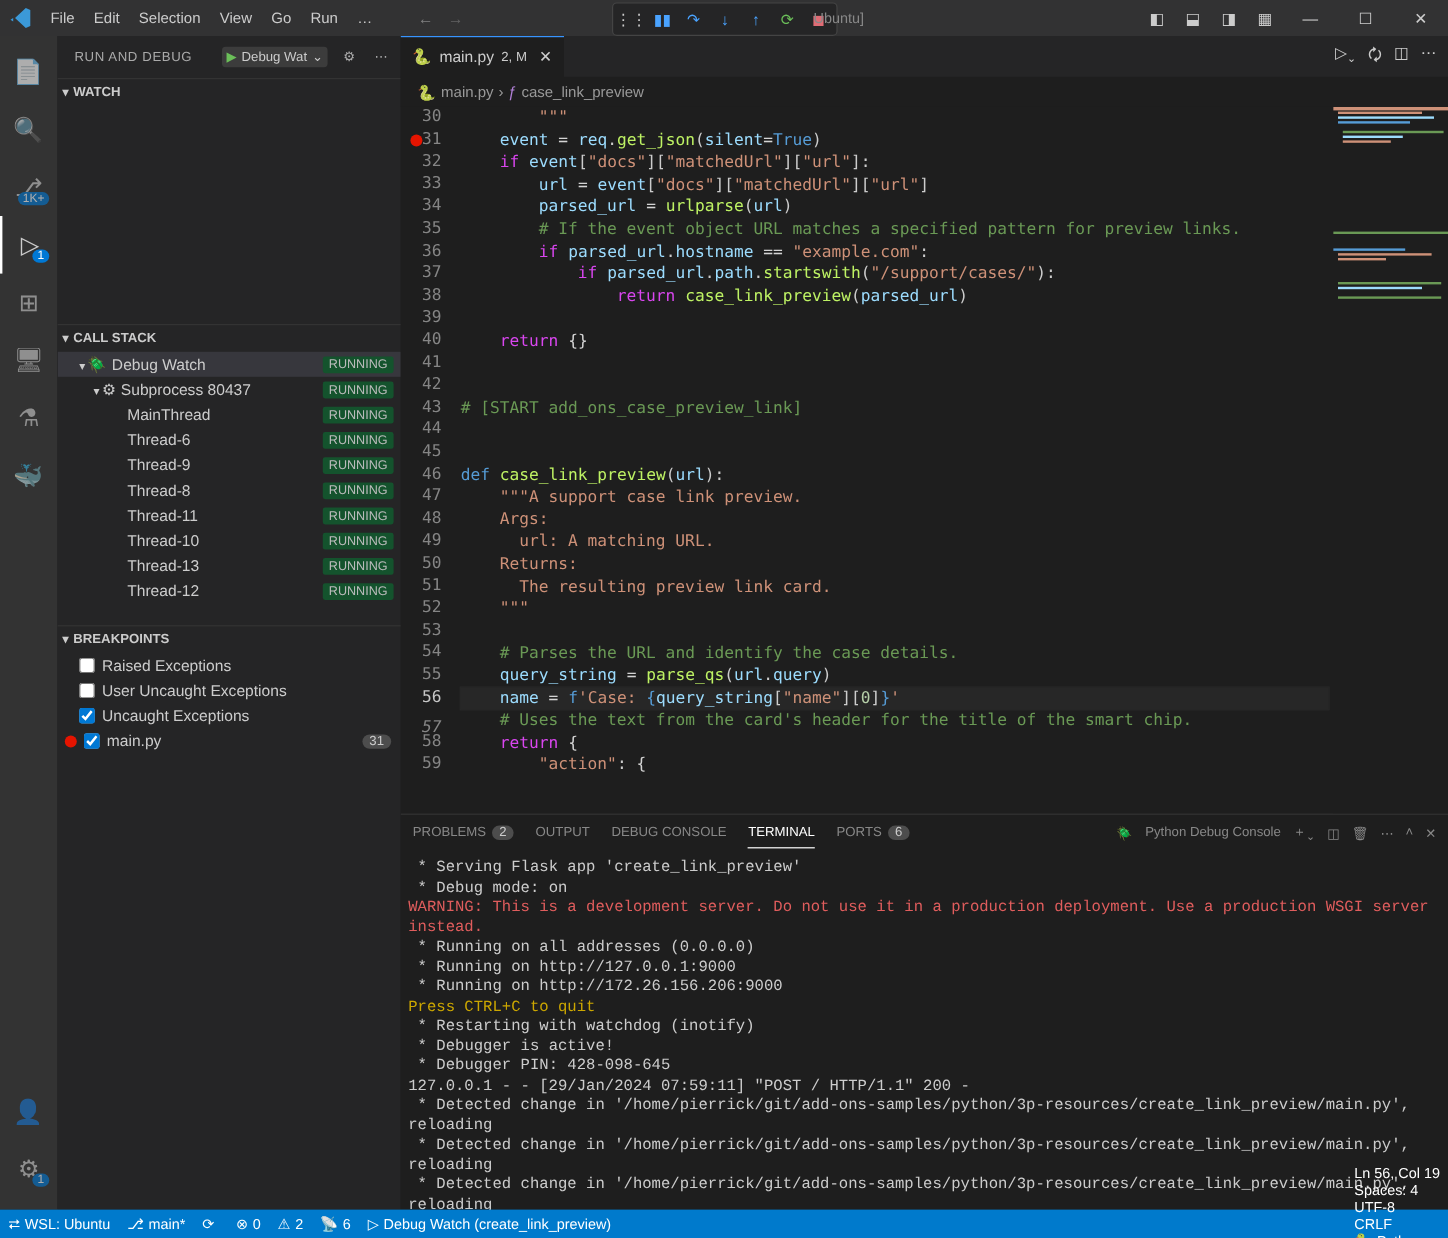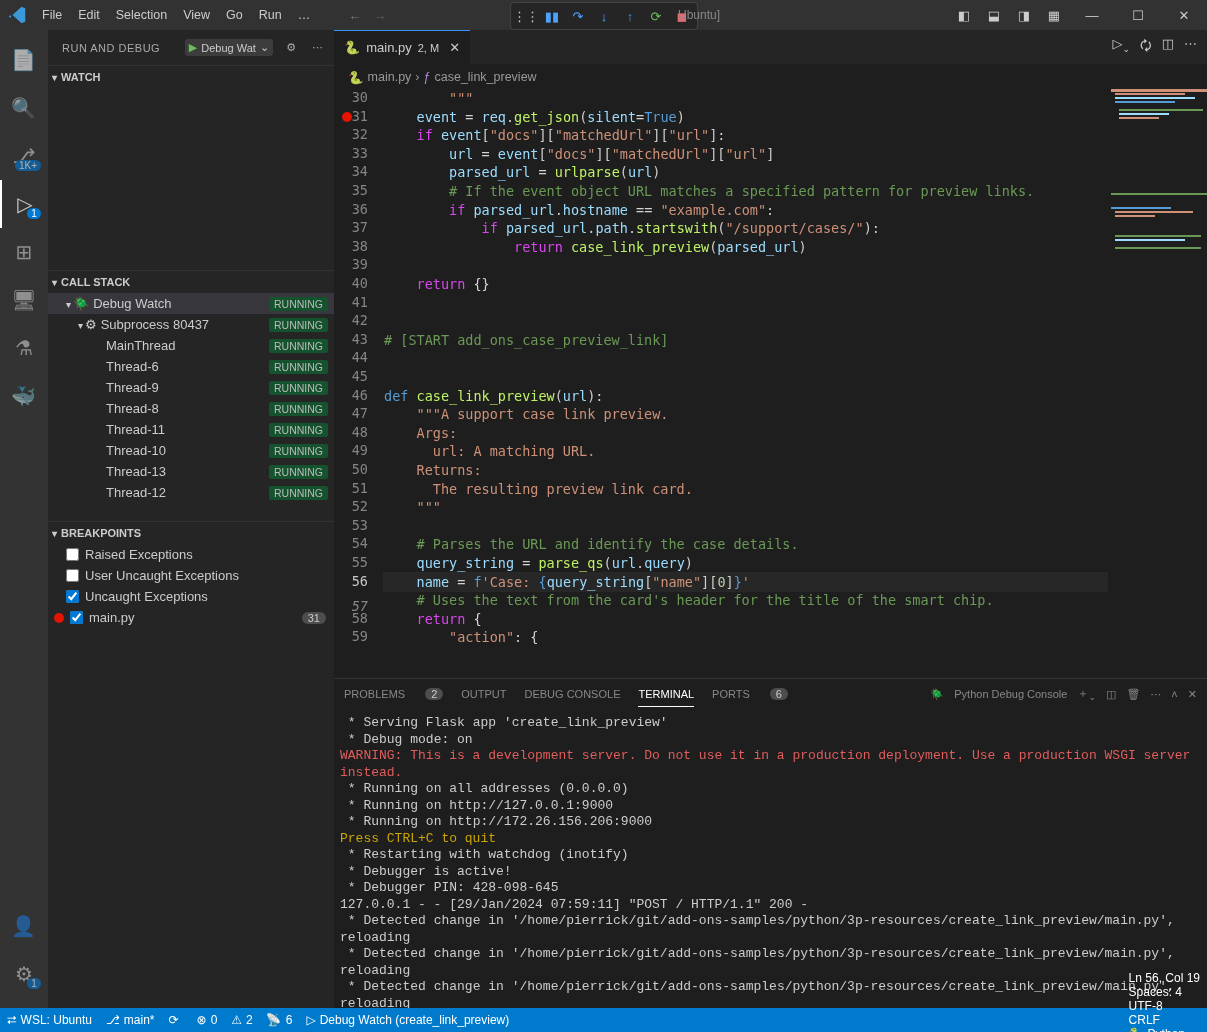--- a/index.html
+++ b/index.html
@@ -62,21 +62,21 @@
 .bp { position:absolute; left:8px; width:10px; height:10px; background:#e51400; border-radius:50%;}
 .minimap { position:absolute; right:0; top:0; width:96px; height:100%; background:linear-gradient(#1e1e1e,#1e1e1e); }
 
 .kw{color:#569cd6;} .kwp{color:#d946ef;} .str{color:#ce9178;} .cm{color:#6a9955;} .fn{color:#bef264;} .var{color:#9cdcfe;} .num{color:#b5cea8;} .pun{color:#d4d4d4;} .const{color:#569cd6;}
 
 .line.current{background:rgba(40,40,40,0.9); outline:1px solid #282828;}
 
 
 .panel { height:330px; background:#1e1e1e; border-top:1px solid #333; display:flex; flex-direction:column;}
 .panel-tabs { height:30px; display:flex; align-items:center; padding:0 10px; gap:18px; font-size:11px; color:#888;}
-.panel-tabs .ptab { display:flex; align-items:flex-start; gap:20px; padding:6px 0;}
+.panel-tabs .ptab { display:flex; align-items:flex-start; gap:5px; padding:6px 0;}
 .panel-tabs .ptab.active { color:#fff; border-bottom:1px solid #fff;}
 .panel-tabs .pbadge { background:#4d4d4d; border-radius:9px; padding:0 6px; font-size:11px; color:#ccc;}
 .panel-tabs .right { margin-left:auto; display:flex; align-items:center; gap:10px;}
 .term-body { flex:1; padding:6px 4px 6px 6px; overflow:auto; font-family:Liberation Mono, monospace; font-size:13px; line-height:16.5px; color:#ccc; white-space:pre-wrap;}
 .term-warn{color:#e05d5d;} .term-yel{color:#cca700;}
 
 
 .status-bar { position:absolute; bottom:0; left:0; right:0; height:24px; background:#007acc; color:#fff; display:flex; align-items:center; font-size:12px;}
 .status-bar .sb-item { padding:0 7px; display:flex; align-items:center; gap:4px;}
 .status-bar .right { margin-left:auto; display:flex;flex-direction:column;}

